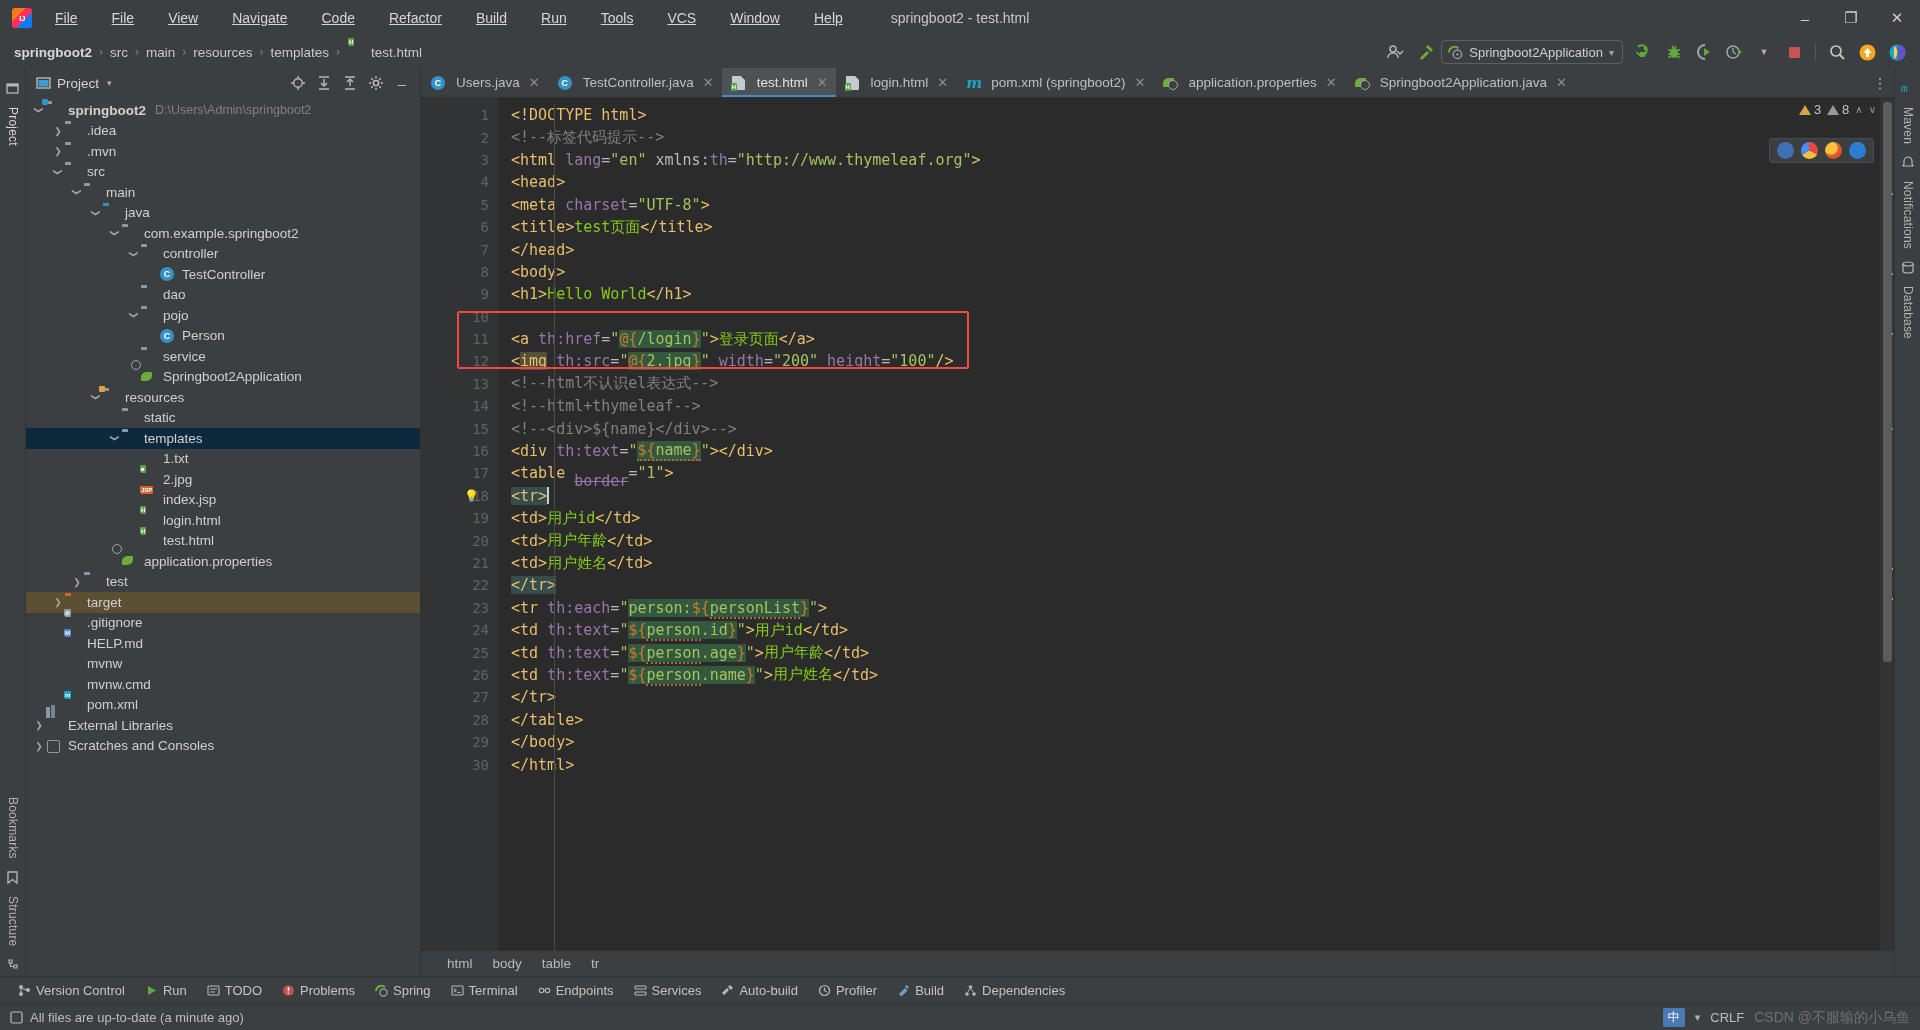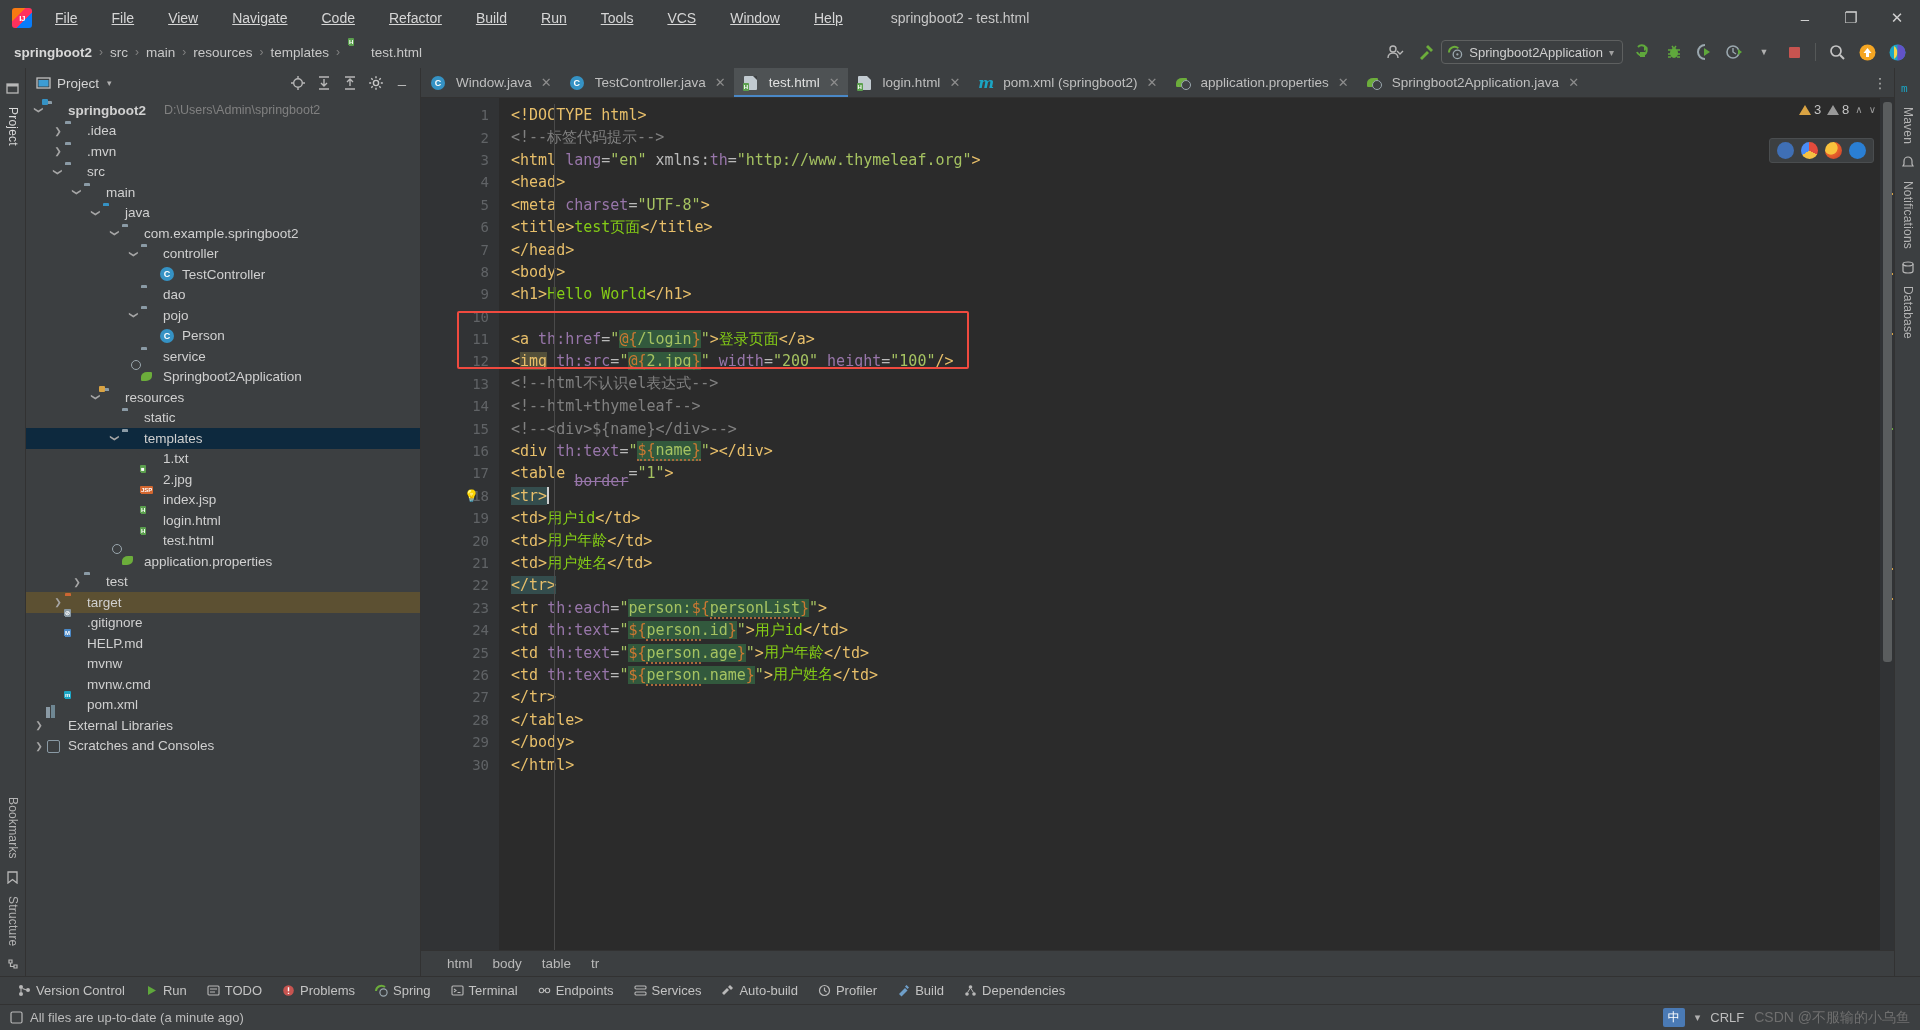--- a/index.html
+++ b/index.html
@@ -100,21 +100,21 @@
     height: 20.5px; display: flex; align-items: center; font-size: 13.5px; color: #d0d0d0;
     white-space: nowrap; padding-right: 4px;
   }
   .tree-row.sel { background: #0d293e; }
   .tree-row.sel2 { background: #5c5032; }
   .arrow { width: 14px; text-align: center; color: #a6a6a6; font-size: 9px; flex: 0 0 14px; }
   .arrow.empty { visibility: hidden; }
   .ticon { width: 17px; height: 14px; margin-right: 5px; position: relative; flex: 0 0 17px; }
   .tlabel { }
   .tlabel.bold { font-weight: bold; }
-  .tpath { color: #808080; margin-left: 18px; font-size: 12.5px; }
+  .tpath { color: #808080; margin-left: 9px; font-size: 12.5px; }
 
   
   .fld { width: 15px; height: 12px; background: #8a9aa5; border-radius: 1px 2px 2px 2px; position: relative; margin-top: 1px;}
   .fld::before { content:""; position:absolute; left:0; top:-2.5px; width:6px; height:3px; background:#8a9aa5; border-radius:1px 1px 0 0; }
   .fld.blue { background: #3592c4; } .fld.blue::before { background:#3592c4; }
   .fld.orange { background: #cc6633; } .fld.orange::before { background:#cc6633; }
   .fld .badge { position:absolute; right:-2px; bottom:-2px; width:6px; height:6px; background:#3592c4; border-radius:1px; }
   .fld .badge.y { background:#d9a343; }
   .fld .dot { position:absolute; left:3px; top:3px; width:4px; height:4px; background:#3c3f41; border-radius:1px; }
   .cicon { width:14px; height:14px; border-radius:50%; background:#3592c4; color:#fff; font-size:9px;
@@ -594,21 +594,21 @@
           </div>
         </div>
     </div>
 
     <div class="editor-area">
       <div class="tabbar" id="tabbar">
           <div class="tab">
             <span class="ticon" style="display: flex; align-items: center; margin-right: 2px;">
               <span class="cicon">C</span>
             </span>
-            <span>Window.java</span>
+            <span>Users.java</span>
             <span class="x">✕</span>
           </div>
           <div class="tab">
             <span class="ticon" style="display: flex; align-items: center; margin-right: 2px;">
               <span class="cicon">C</span>
             </span>
             <span>TestController.java</span>
             <span class="x">✕</span>
           </div>
           <div class="tab active">

